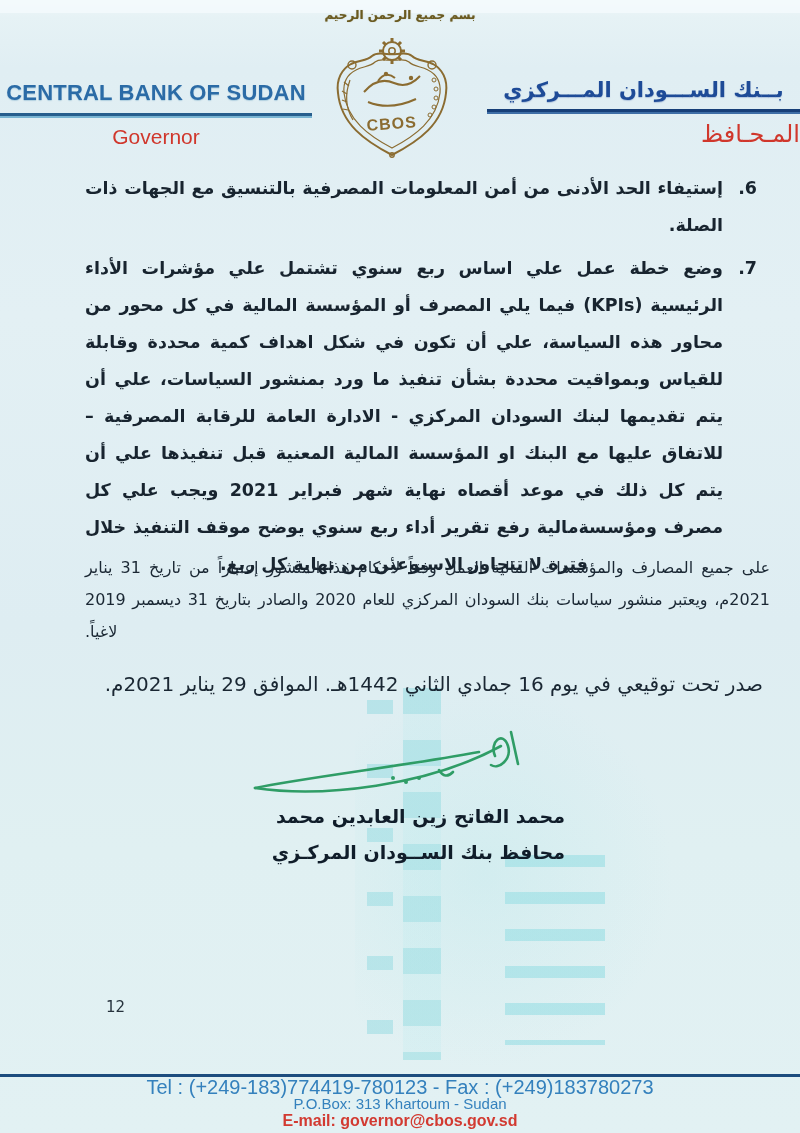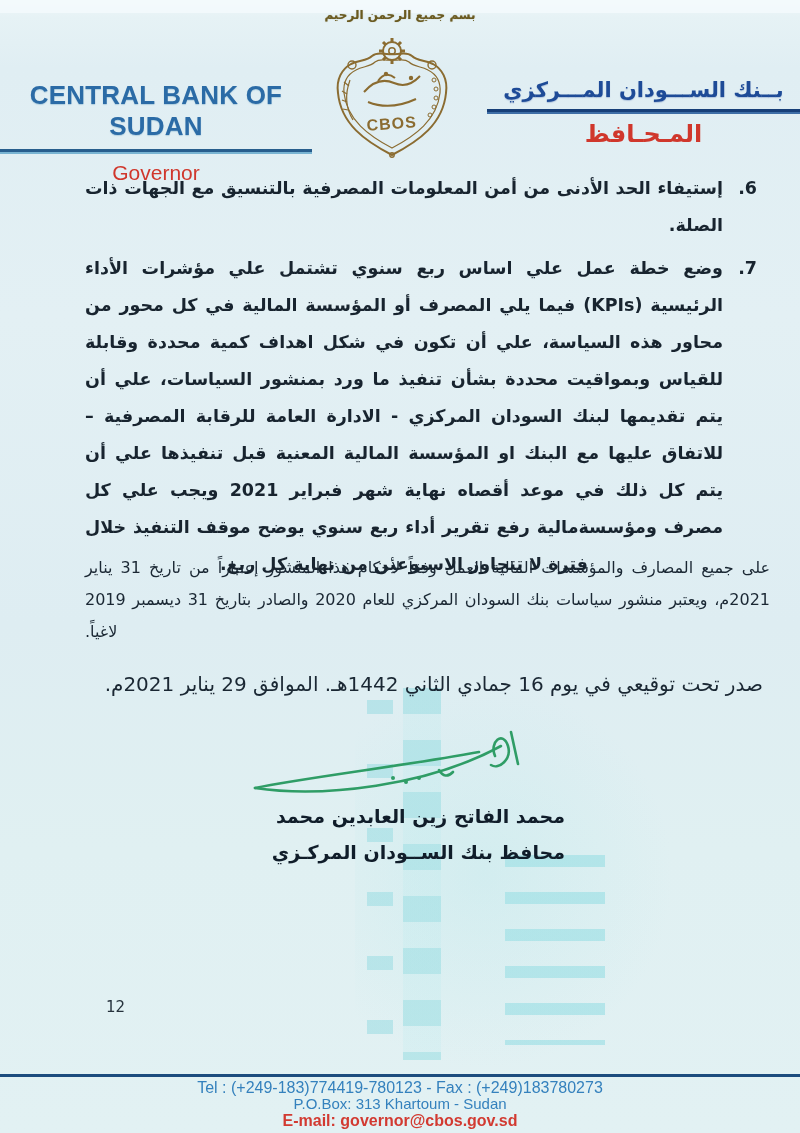--- a/index.html
+++ b/index.html
@@ -25,30 +25,30 @@
   .wm-haze{position:absolute;left:0;top:0;width:320px;height:390px;
     background:radial-gradient(ellipse at 40% 50%,rgba(170,228,232,.25),rgba(170,228,232,0) 70%);}
 
   
   .bismillah{position:absolute;left:0;top:8px;width:800px;text-align:center;
     color:#6a5a20;font-size:12px;font-weight:bold;letter-spacing:.5px;direction:rtl;
     text-shadow:0 0 1px rgba(106,90,32,.5);}
   .logo{position:absolute;left:316px;top:34px;width:152px;height:126px;}
   .hdr-left{position:absolute;left:0;top:80px;width:312px;}
   .en-title{color:#2b6ba6;font-family:"Liberation Sans","DejaVu Sans",sans-serif;
-    font-weight:bold;font-size:26px;text-align:center;letter-spacing:.2px;
+    font-weight:bold;font-size:22px;text-align:center;letter-spacing:.2px;
     text-shadow:0 1px 1px rgba(120,170,200,.45);}
   .rule{height:0;border-top:3px solid #275e8d;border-bottom:2px solid #79b4d2;margin-top:7px;}
   .rule-right{border-top:3px solid #173f78;border-bottom:2px solid #3e6ea6;}
   .en-sub{color:#d0372c;font-family:"Liberation Sans","DejaVu Sans",sans-serif;
     font-size:21px;text-align:center;margin-top:7px;}
   .hdr-right{position:absolute;left:487px;top:78px;width:313px;direction:rtl;}
   .ar-title{color:#1e4b97;font-weight:bold;font-size:21px;text-align:center;
     text-shadow:0 1px 1px rgba(90,120,180,.35);}
-  .ar-sub{color:#d0372c;font-weight:bold;font-size:24px;text-align:center;margin-top:6px;}
+  .ar-sub{color:#d0372c;font-weight:normal;font-size:24px;text-align:right;margin-top:6px;}
 
   
   .doc-body{position:absolute;left:85px;top:170px;width:672px;direction:rtl;color:#18242f;}
   .list-item{display:flex;font-size:17.5px;font-weight:bold;line-height:37px;
     text-align:justify;margin-bottom:6px;}
   .list-item .num{flex:0 0 34px;text-align:right;}
   .list-item .txt{flex:1;}
   .item7 .txt{text-align:justify;text-align-last:center;}
   .para{position:absolute;left:85px;top:552px;width:685px;direction:rtl;
     font-size:16px;line-height:32px;color:#1a2733;text-align:justify;text-align-last:left;}
@@ -61,21 +61,21 @@
     font-weight:bold;font-size:19px;color:#101d2a;line-height:36px;}
 
   .page-num{position:absolute;left:106px;top:998px;font-size:15px;color:#26323c;
     font-family:"DejaVu Sans",sans-serif;}
 
   
   .footer-rule{position:absolute;left:0;top:1074px;width:800px;height:0;
     border-top:3px solid #1c4c7e;}
   .footer{position:absolute;left:0;top:1079px;width:800px;text-align:center;
     font-family:"Liberation Sans","DejaVu Sans",sans-serif;}
-  .f-tel{color:#3481bd;font-size:16px;line-height:17px;}
+  .f-tel{color:#3481bd;font-size:20px;line-height:17px;}
   .f-po{color:#3481bd;font-size:15px;line-height:16px;}
   .f-email{color:#d23a31;font-size:16px;line-height:18px;font-weight:bold;}
 </style>
 </head>
 <body>
 
 <div class="page">
 
   <div class="scan-band-top"></div>
 

